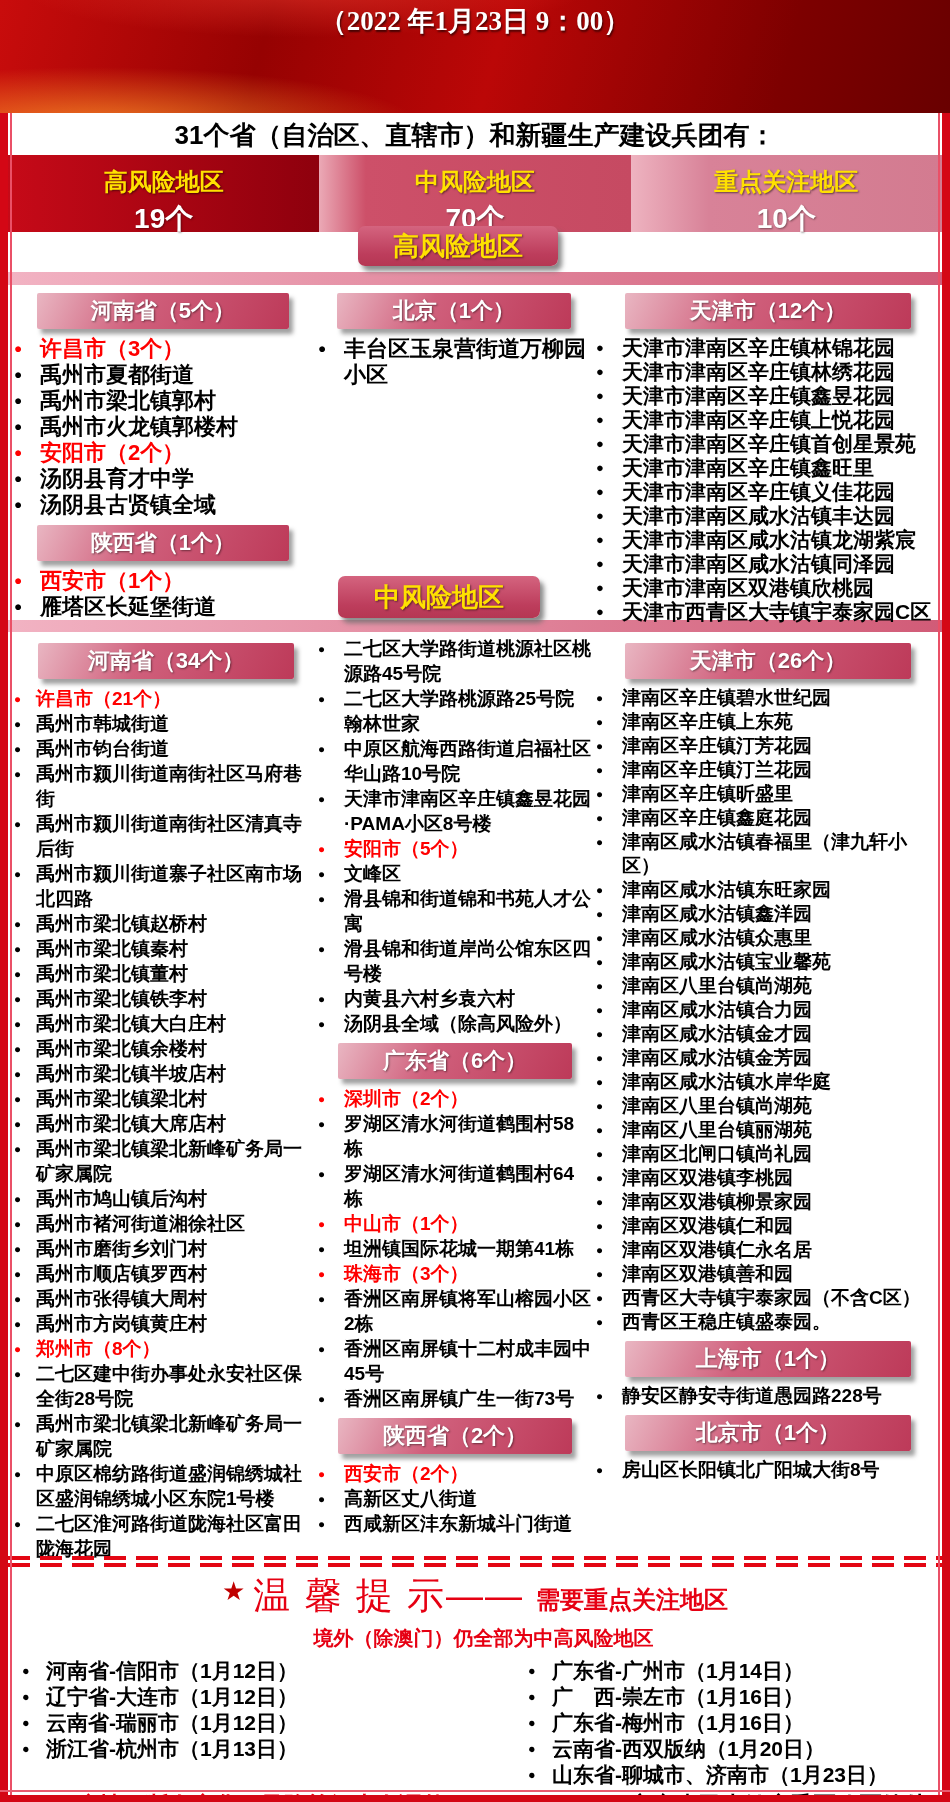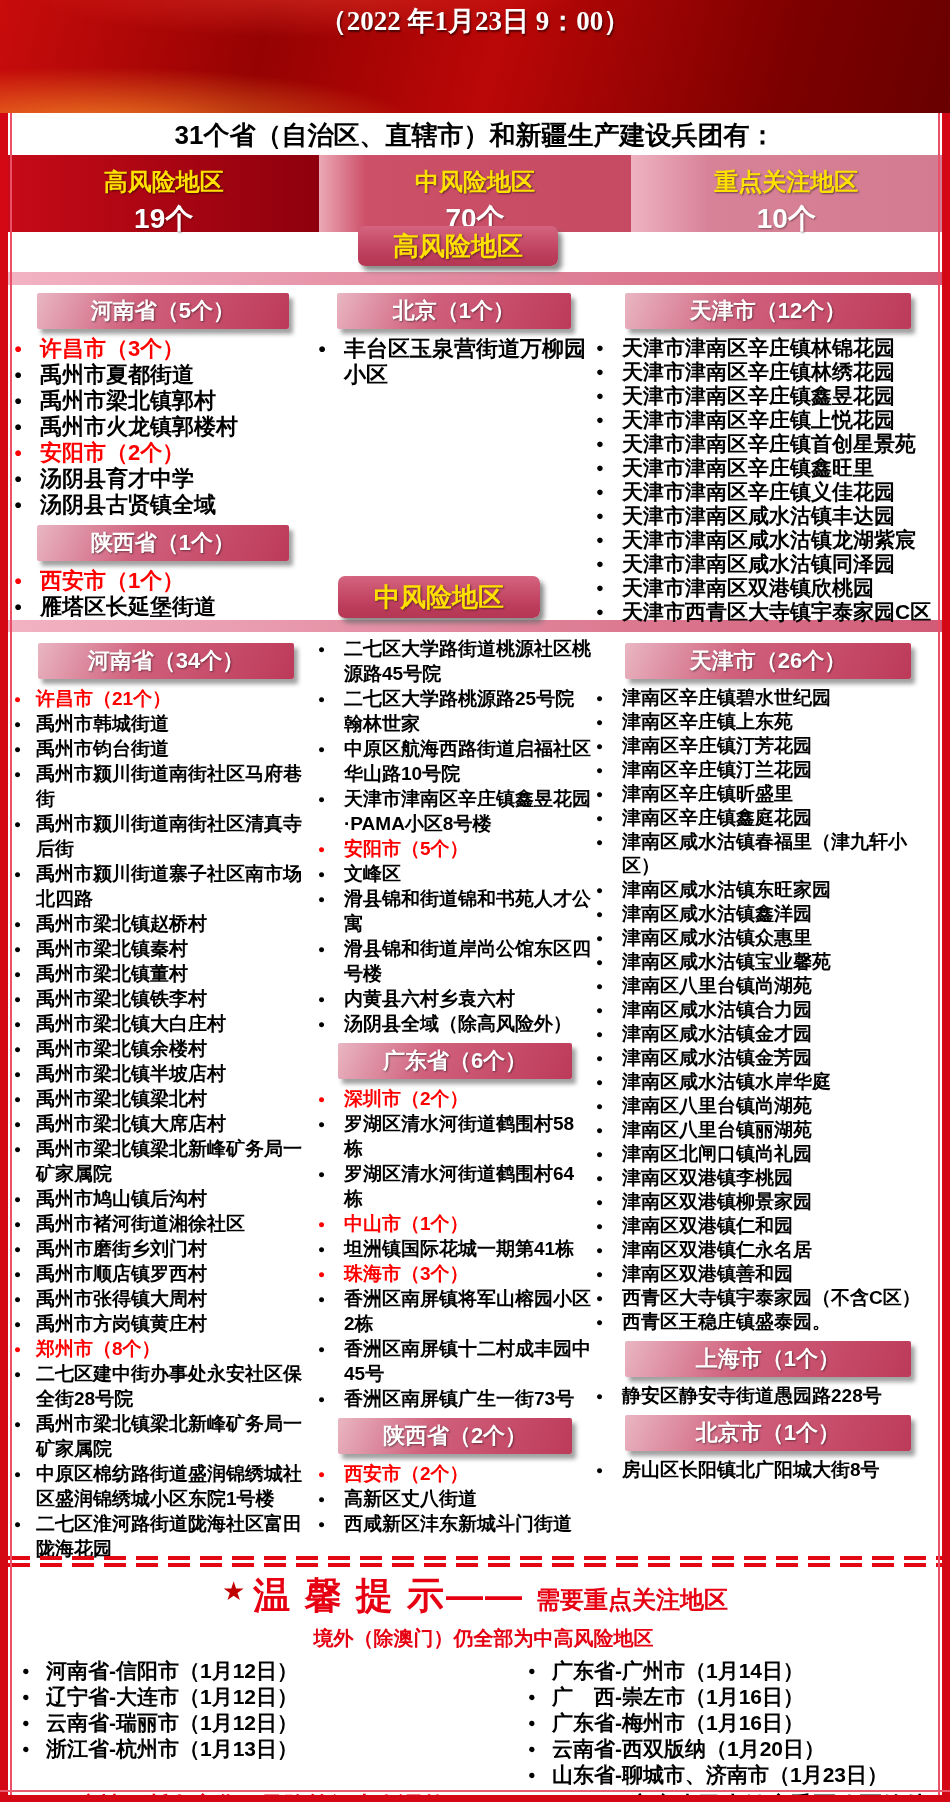--- a/index.html
+++ b/index.html
@@ -68,21 +68,21 @@
   .txt{flex:1;}
 
   
   .tips{position:absolute;left:8px;top:1556px;width:934px;height:236px;z-index:4;}
   .dashes{height:11px;
     background-image:repeating-linear-gradient(90deg,#e30613 0 22px,transparent 22px 32px),
                      repeating-linear-gradient(90deg,#e30613 0 22px,transparent 22px 32px);
     background-size:100% 4px,100% 4px;background-position:0 0,0 7px;background-repeat:no-repeat,no-repeat;}
   .tips-title{text-align:center;margin-top:4px;color:#e60012;line-height:40px;white-space:nowrap;}
   .tips-star{font-size:26px;color:#c00000;margin-right:8px;vertical-align:8px;}
-  .tips-main{font-size:37px;font-weight:bold;letter-spacing:2px;}
+  .tips-main{font-size:37px;font-weight:normal;letter-spacing:2px;}
   .tips-suffix{font-size:24px;font-weight:bold;margin-left:12px;}
   .tips-sub{text-align:center;font-size:20px;font-weight:bold;color:#e60012;margin-top:2px;padding-left:17px;}
   .tips-lists{display:flex;justify-content:space-between;padding:6px 14px 0 14px;}
   .tips-col{font-size:21px;line-height:26px;font-weight:bold;color:#000;}
   .tips-col .bullet{flex:0 0 24px;font-size:.6em;}
   #tips-left{width:440px;}
   #tips-right{width:400px;}
   .tips-bottom{display:flex;justify-content:space-between;align-items:flex-end;padding:2px 14px 0 46px;}
   .tips-note{font-family:"Liberation Serif","DejaVu Serif",serif;font-weight:bold;
     font-size:23px;color:#e60012;}

